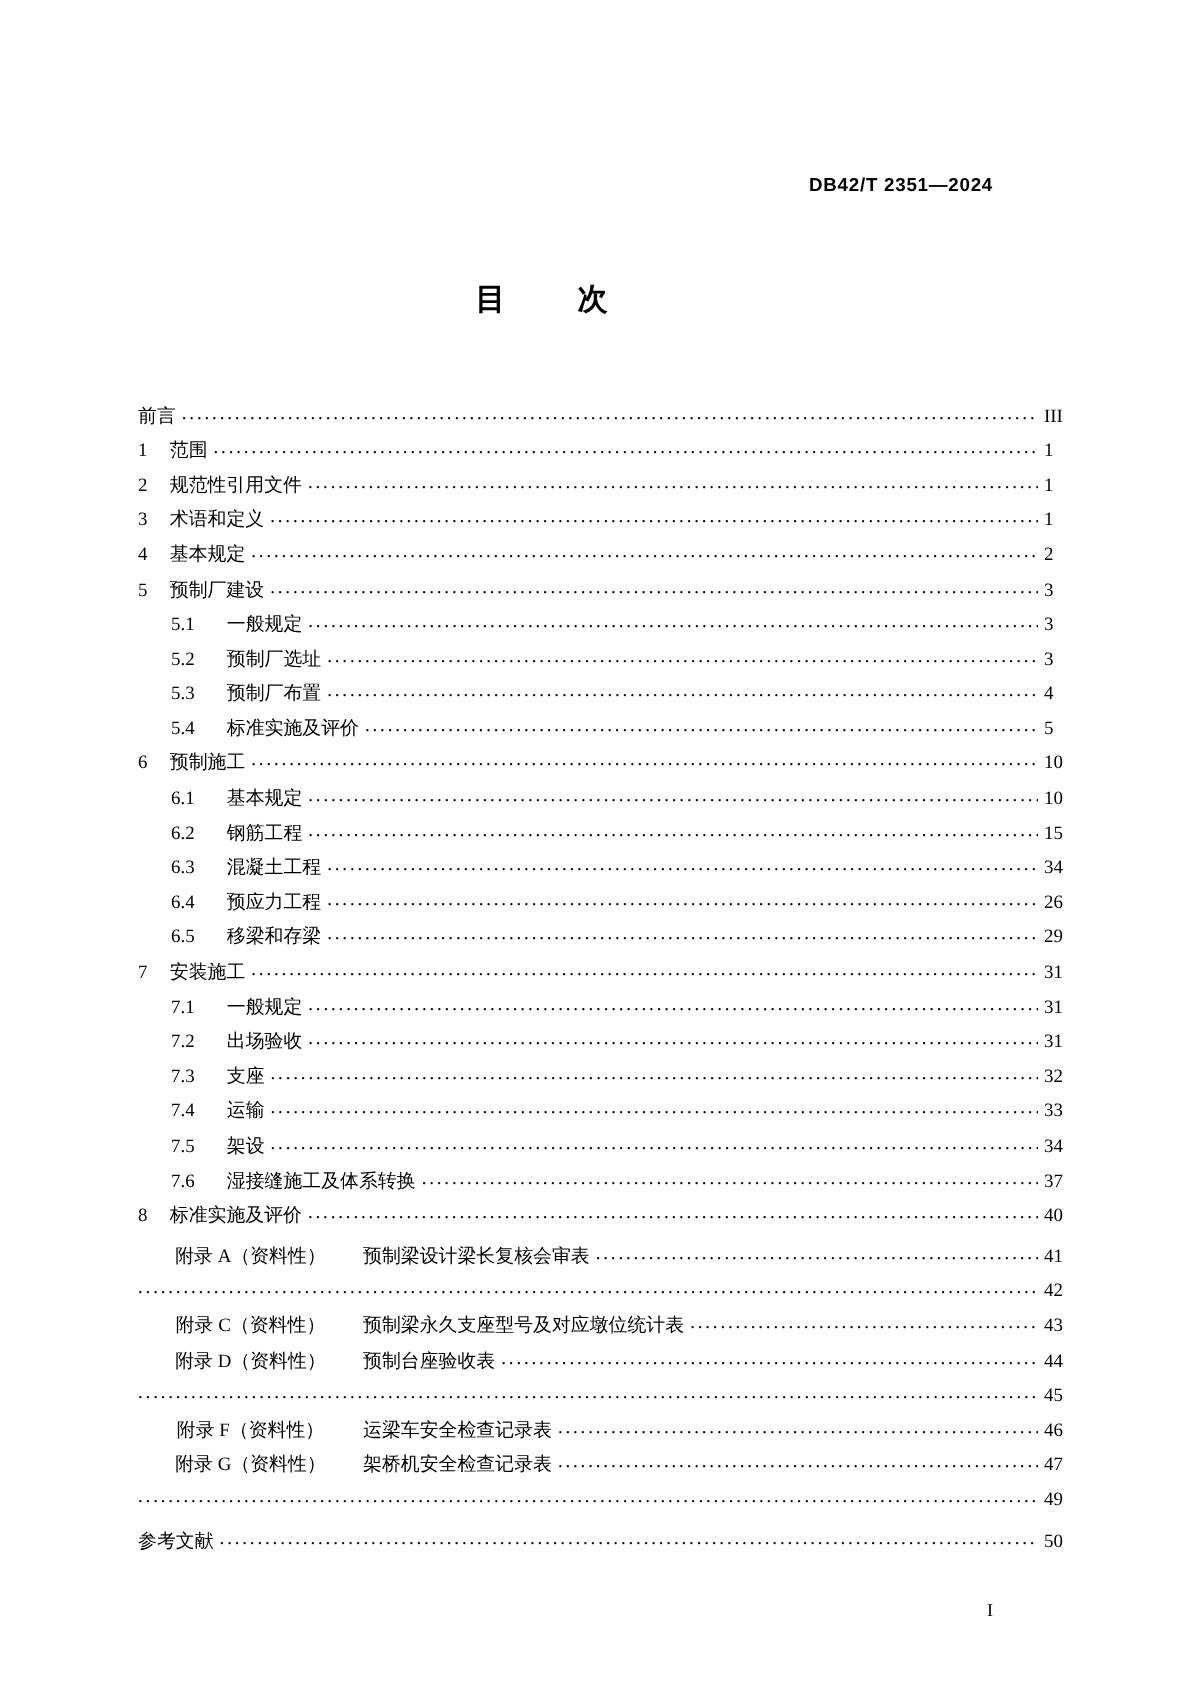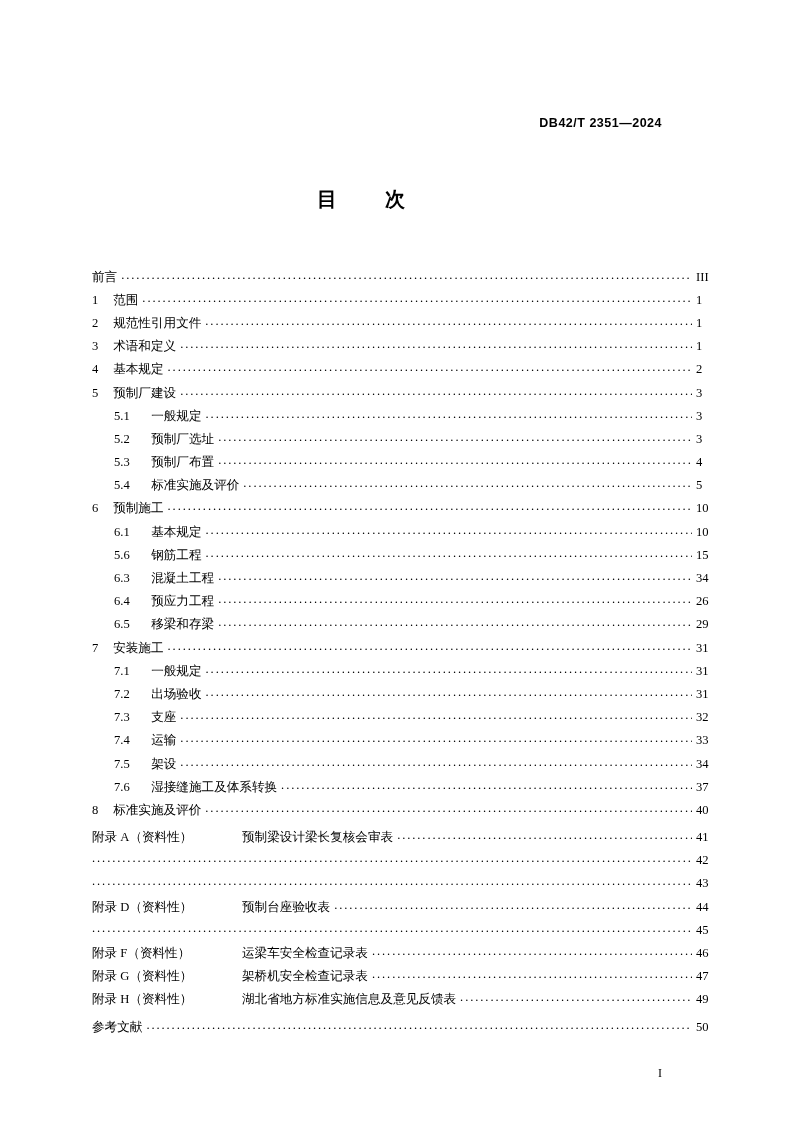--- a/index.html
+++ b/index.html
@@ -86,20 +86,21 @@
   .num {
     display: inline-block;
     font-family: "Liberation Serif", "DejaVu Serif", serif;
   }
   .lvl1 .num { min-width: 18px; }
   .lvl2 .num { min-width: 34px; }
   .annex .toc-label { padding-left: 0; }
   .annex-name {
     display: inline-block;
     min-width: 150px;
+    text-align: center;
   }
   .footer-page {
     position: absolute;
     right: 74px;
     top: 1046px;
     font-size: 12px;
     font-family: "Liberation Serif", "DejaVu Serif", serif;
   }
 </style>
 </head>
@@ -166,21 +167,21 @@
         <div class="toc-label"><span class="num">6</span> <span>预制施工</span></div>
         <div class="toc-dots">............................................................................................................................................</div>
         <div class="toc-page">10</div>
       </div>
       <div class="toc-row lvl2">
         <div class="toc-label"><span class="num">6.1</span> <span>基本规定</span></div>
         <div class="toc-dots">............................................................................................................................................</div>
         <div class="toc-page">10</div>
       </div>
       <div class="toc-row lvl2">
-        <div class="toc-label"><span class="num">5.6</span> <span>钢筋工程</span></div>
+        <div class="toc-label"><span class="num">6.2</span> <span>钢筋工程</span></div>
         <div class="toc-dots">............................................................................................................................................</div>
         <div class="toc-page">15</div>
       </div>
       <div class="toc-row lvl2">
         <div class="toc-label"><span class="num">6.3</span> <span>混凝土工程</span></div>
         <div class="toc-dots">............................................................................................................................................</div>
         <div class="toc-page">34</div>
       </div>
       <div class="toc-row lvl2">
         <div class="toc-label"><span class="num">6.4</span> <span>预应力工程</span></div>
@@ -235,20 +236,21 @@
       <div class="toc-row lvl0 annex gap-top">
         <div class="toc-label"><span class="annex-name">附录 A（资料性）</span><span>预制梁设计梁长复核会审表</span></div>
         <div class="toc-dots">............................................................................................................................................</div>
         <div class="toc-page">41</div>
       </div>
       <div class="toc-row lvl0 annex">
         <div class="toc-dots">............................................................................................................................................</div>
         <div class="toc-page">42</div>
       </div>
       <div class="toc-row lvl0 annex">
+        <div class="toc-label"><span class="annex-name">附录 C（资料性）</span><span>预制梁永久支座型号及对应墩位统计表</span></div>
         <div class="toc-dots">............................................................................................................................................</div>
         <div class="toc-page">43</div>
       </div>
       <div class="toc-row lvl0 annex">
         <div class="toc-label"><span class="annex-name">附录 D（资料性）</span><span>预制台座验收表</span></div>
         <div class="toc-dots">............................................................................................................................................</div>
         <div class="toc-page">44</div>
       </div>
       <div class="toc-row lvl0 annex">
         <div class="toc-dots">............................................................................................................................................</div>
@@ -258,21 +260,20 @@
         <div class="toc-label"><span class="annex-name">附录 F（资料性）</span><span>运梁车安全检查记录表</span></div>
         <div class="toc-dots">............................................................................................................................................</div>
         <div class="toc-page">46</div>
       </div>
       <div class="toc-row lvl0 annex">
         <div class="toc-label"><span class="annex-name">附录 G（资料性）</span><span>架桥机安全检查记录表</span></div>
         <div class="toc-dots">............................................................................................................................................</div>
         <div class="toc-page">47</div>
       </div>
       <div class="toc-row lvl0 annex">
-        <div class="toc-label"><span class="annex-name">附录 H（资料性）</span><span>湖北省地方标准实施信息及意见反馈表</span></div>
         <div class="toc-dots">............................................................................................................................................</div>
         <div class="toc-page">49</div>
       </div>
       <div class="toc-row lvl0 gap-top">
         <div class="toc-label"><span>参考文献</span></div>
         <div class="toc-dots">............................................................................................................................................</div>
         <div class="toc-page">50</div>
       </div>
     </div>
 

